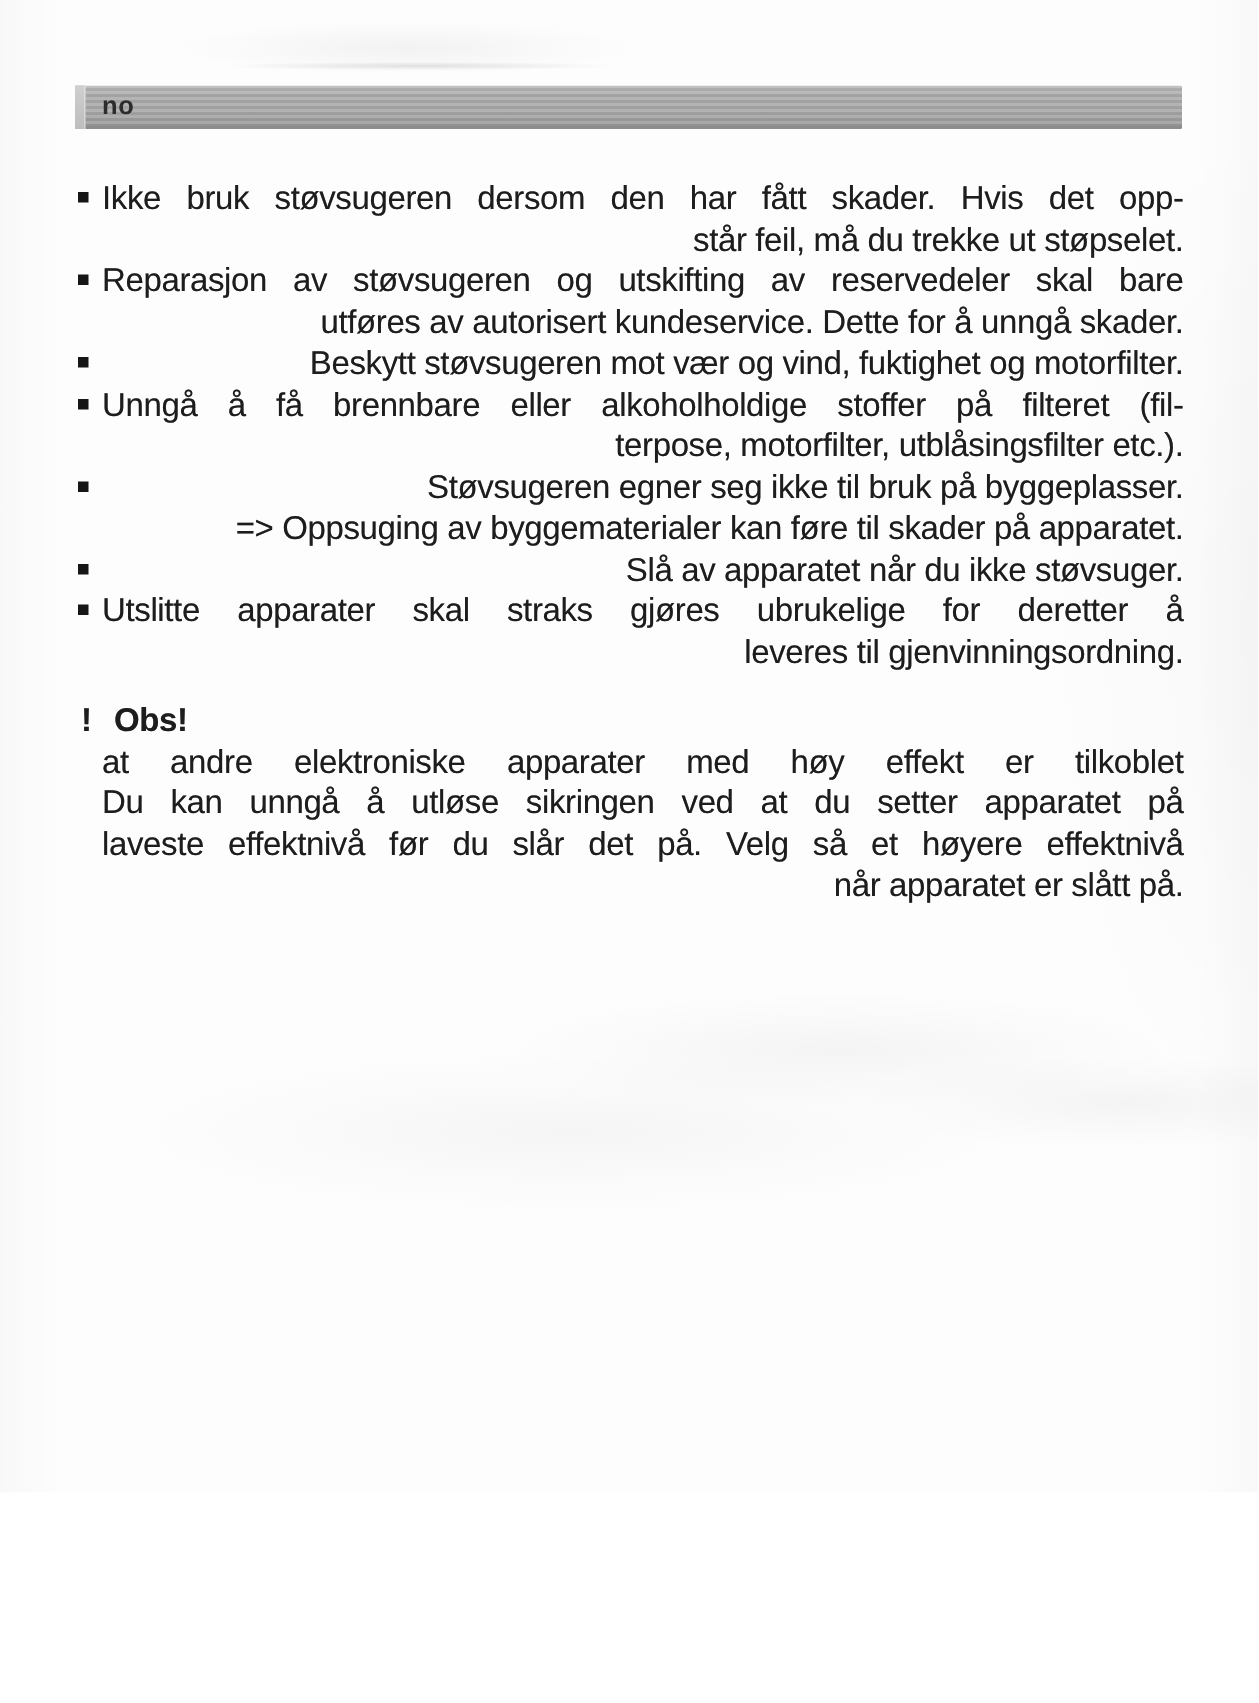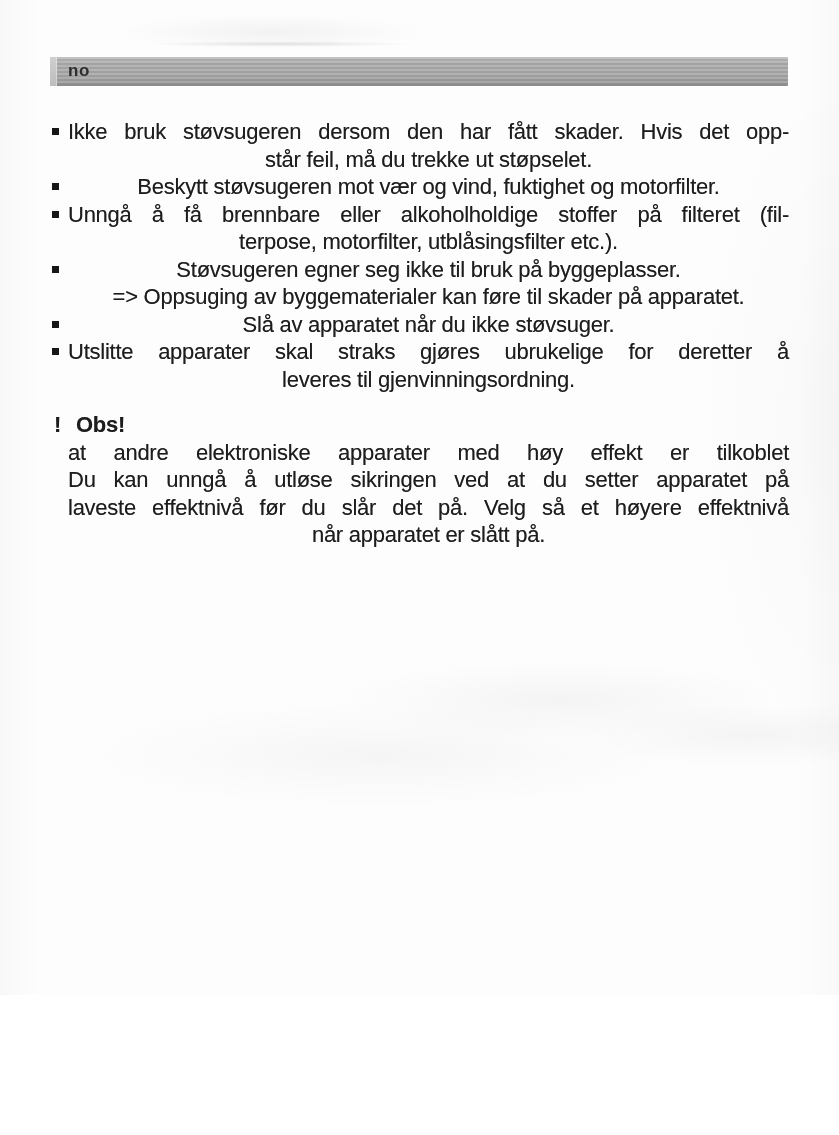--- a/index.html
+++ b/index.html
@@ -74,21 +74,21 @@
   .bullet-item {
     position: relative;
     padding-left: 17px;
   }
   .bullet-marker {
     position: absolute;
     left: 1px; top: 10px;
     width: 7px; height: 7px;
     background: #161616;
   }
-  .tline { text-align: center; }
+  .tline { text-align: right; }
   .jline { text-align: justify; text-align-last: justify; }
   .notice { margin-top: 18px; }
   .notice-heading {
     position: relative;
     font-weight: bold;
     padding-left: 25px;
   }
   .notice-marker { position: absolute; left: 3px; }
   .notice-paragraph { padding-left: 17px; }
 </style>
@@ -107,20 +107,27 @@
     <div>
 
       <div class="bullet-item">
         <span class="bullet-marker"></span>
         <div>
             <div class="tline jline">Ikke bruk støvsugeren dersom den har fått skader. Hvis det opp-</div>
             <div class="tline">står feil, må du trekke ut støpselet.</div>
           </div>
       </div>
 
+      <div class="bullet-item">
+        <span class="bullet-marker"></span>
+        <div>
+            <div class="tline jline">Reparasjon av støvsugeren og utskifting av reservedeler skal bare</div>
+            <div class="tline">utføres av autorisert kundeservice. Dette for å unngå skader.</div>
+          </div>
+      </div>
 
       <div class="bullet-item">
         <span class="bullet-marker"></span>
         <div>
             <div class="tline">Beskytt støvsugeren mot vær og vind, fuktighet og motorfilter.</div>
           </div>
       </div>
 
       <div class="bullet-item">
         <span class="bullet-marker"></span>

